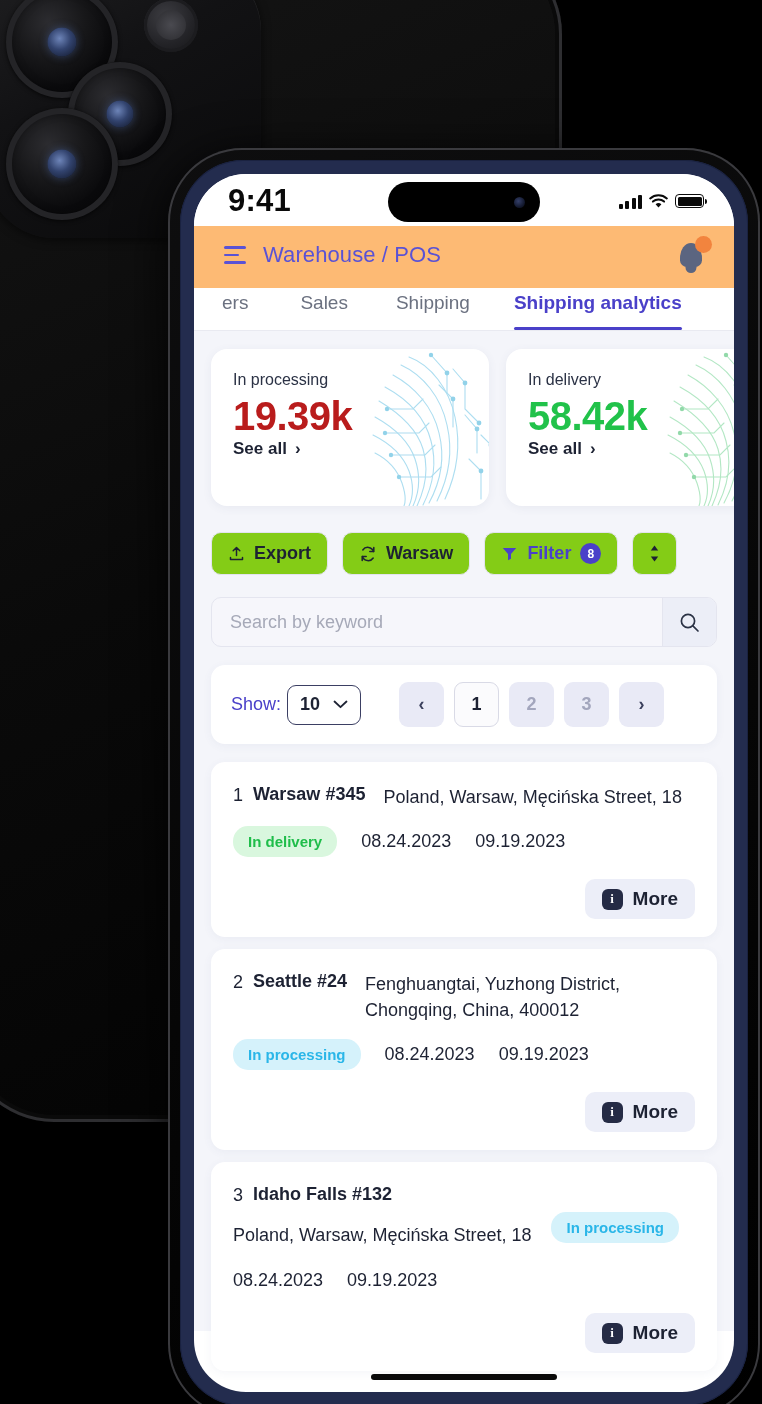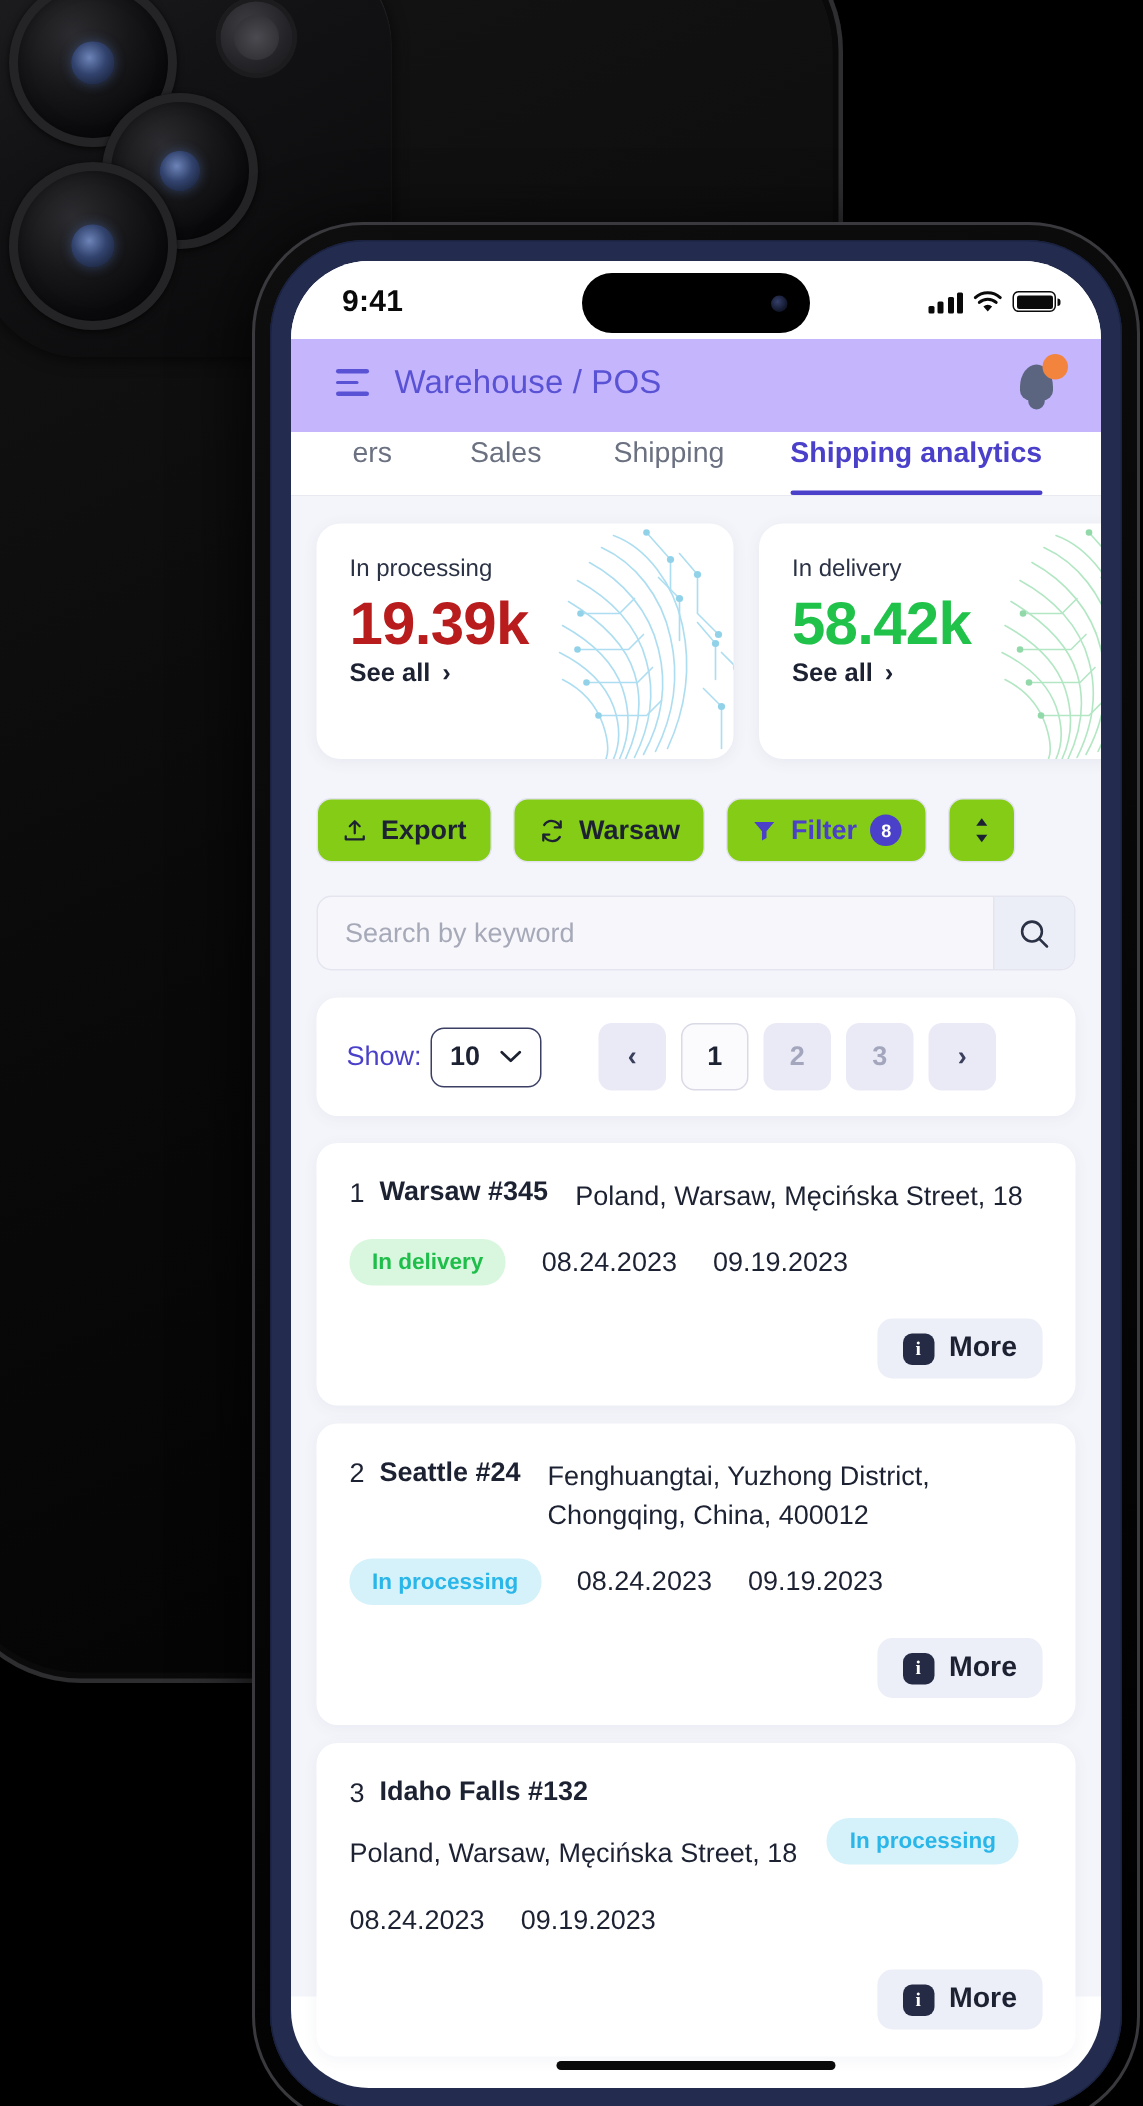--- a/index.html
+++ b/index.html
@@ -77,21 +77,21 @@
     background: #ffffff;
     overflow: hidden;
   }
 
   
   .status-bar {
     position: relative; height: 52px;
     display: flex; align-items: center; justify-content: space-between;
     padding: 2px 30px 0 34px; background: #fff;
   }
-  .clock { font-size: 20px; font-weight: bold; color: #0a0a0a; letter-spacing: .2px; }
+  .clock { font-size: 31px; font-weight: bold; color: #0a0a0a; letter-spacing: .2px; }
   .status-right { display: flex; align-items: center; gap: 7px; }
   .bars { display: flex; align-items: flex-end; gap: 2.5px; height: 15px; }
   .bars i { display:block; width: 4px; background:#0a0a0a; border-radius: 1px; }
   .bars i:nth-child(1){height:5px}.bars i:nth-child(2){height:8px}
   .bars i:nth-child(3){height:11px}.bars i:nth-child(4){height:14px}
   .battery {
     width: 29px; height: 14px; border: 1.8px solid #0a0a0a; border-radius: 4px;
     position: relative; padding: 1.5px;
   }
   .battery::after {
@@ -105,21 +105,21 @@
     display: flex; align-items: center; justify-content: flex-end; padding-right: 15px;
   }
   .island-cam {
     width: 11px; height: 11px; border-radius: 50%;
     background: radial-gradient(circle at 40% 38%, #35406a 0%, #141a30 60%, #05070d 100%);
   }
 
   
   .app-header {
     display: flex; align-items: center; justify-content: space-between;
-    padding: 10px 22px 14px 30px; background: #c4b5fd;
+    padding: 10px 22px 14px 30px; background: #fdba74;
   }
   .header-left { display: flex; align-items: center; gap: 17px; }
   .menu-icon { display: flex; flex-direction: column; gap: 5px; width: 22px; }
   .menu-icon span { height: 2.6px; background: #5a52d5; border-radius: 2px; display:block; }
   .menu-icon span:nth-child(1){ width:22px } .menu-icon span:nth-child(2){ width:15px }
   .menu-icon span:nth-child(3){ width:22px }
   .breadcrumb { font-size: 22px; color: #5a52d5; letter-spacing: .1px; }
   .bell-wrap { position: relative; width: 38px; height: 38px; }
   .bell {
     position: absolute; left: 6px; top: 7px; width: 22px; height: 24px;
@@ -324,21 +324,21 @@
             <div class="breadcrumb">Warehouse / POS</div>
           </div>
           <div class="bell-wrap">
             <div class="bell"></div>
             <div class="bell-dot"></div>
           </div>
         </div>
 
         <div style="padding:0 0 0 0;background:#fff;">
           <div class="tabs" id="tabbar">
-              <div class="tab" style="margin: 0px 0px 0px 41px;">ers</div>
+              <div class="tab" style="margin: 0px 0px 0px 28px;">ers</div>
               <div class="tab" style="margin: 0px 0px 0px 52px;">Sales</div>
               <div class="tab" style="margin: 0px 0px 0px 48px;">Shipping</div>
               <div class="tab active" style="margin: 0px 34px 0px 44px;">Shipping analytics</div>
             </div>
           <div class="tabs-rule"></div>
         </div>
 
         <div class="body-area">
 
           <div class="stat-row">

